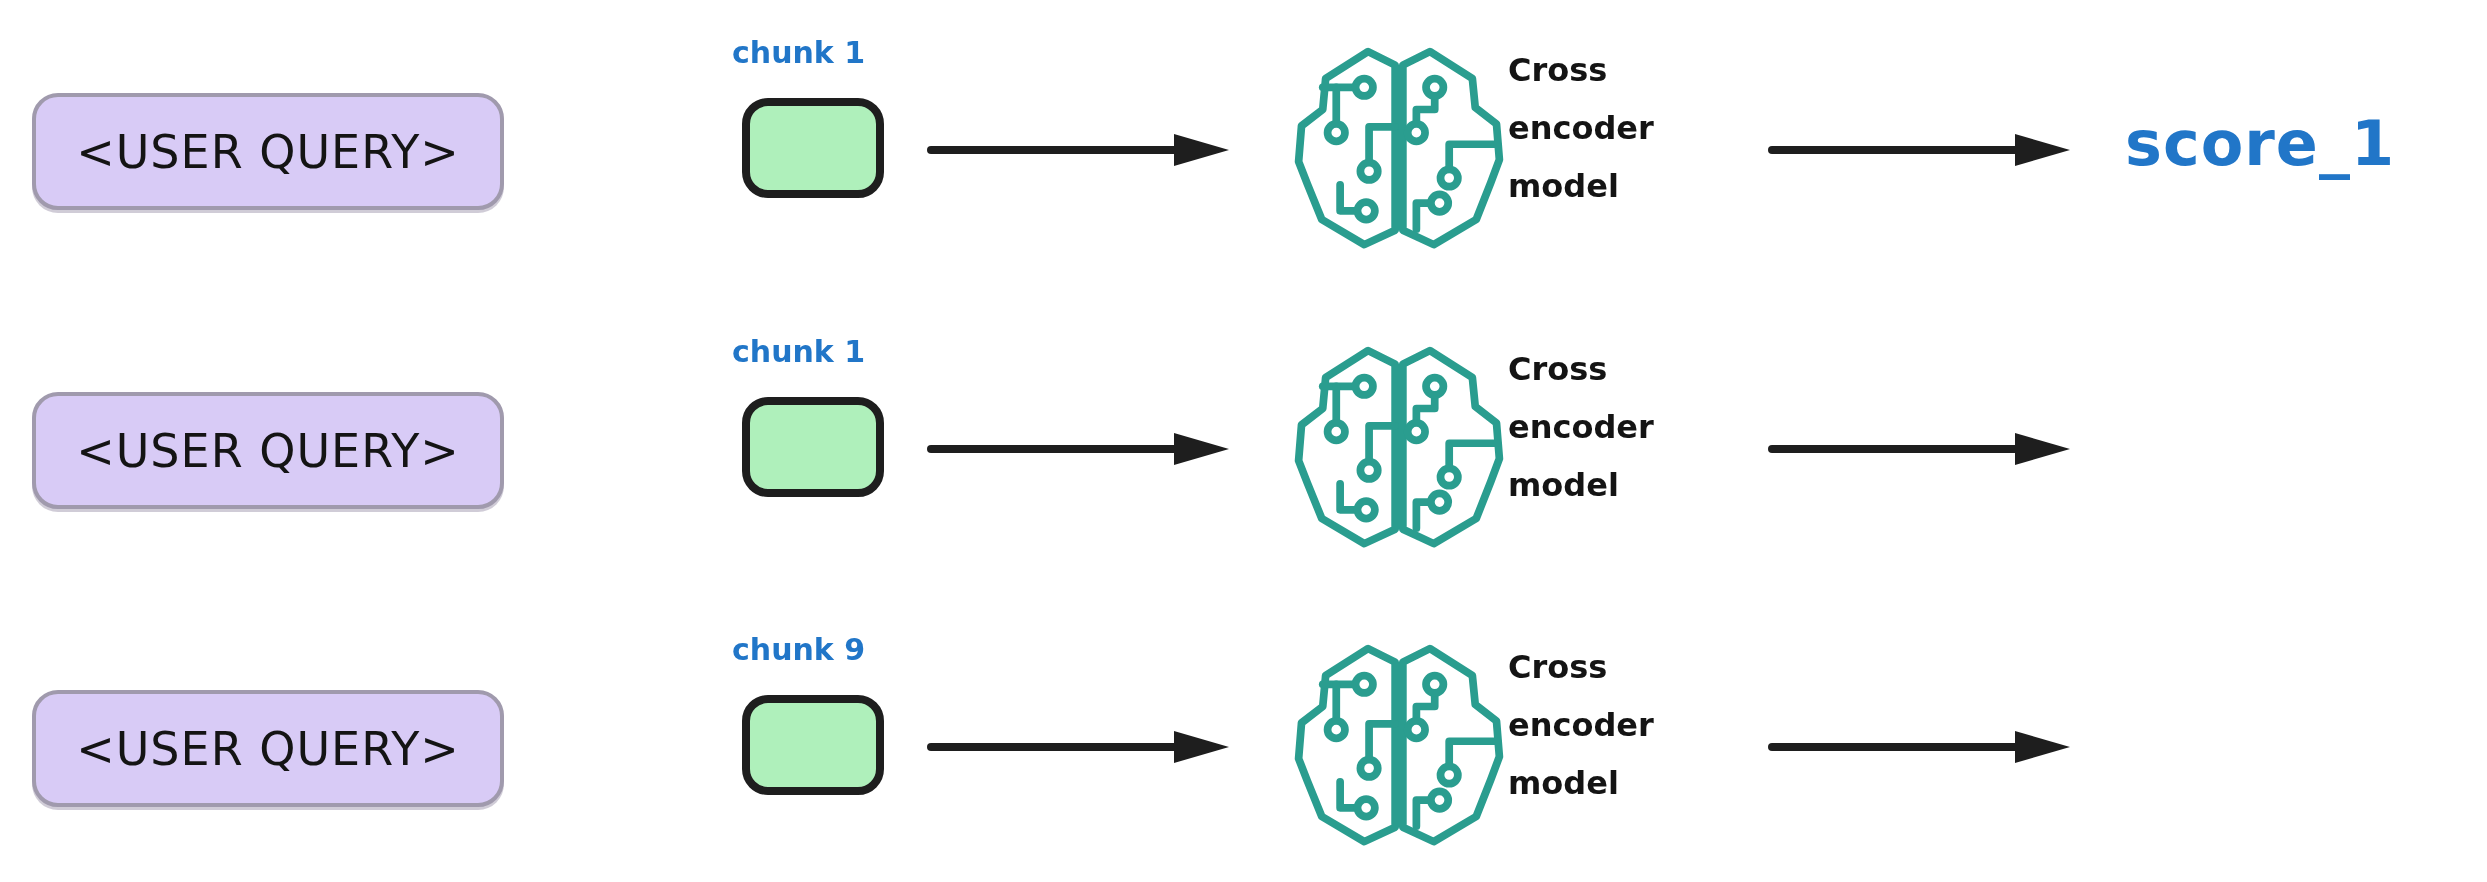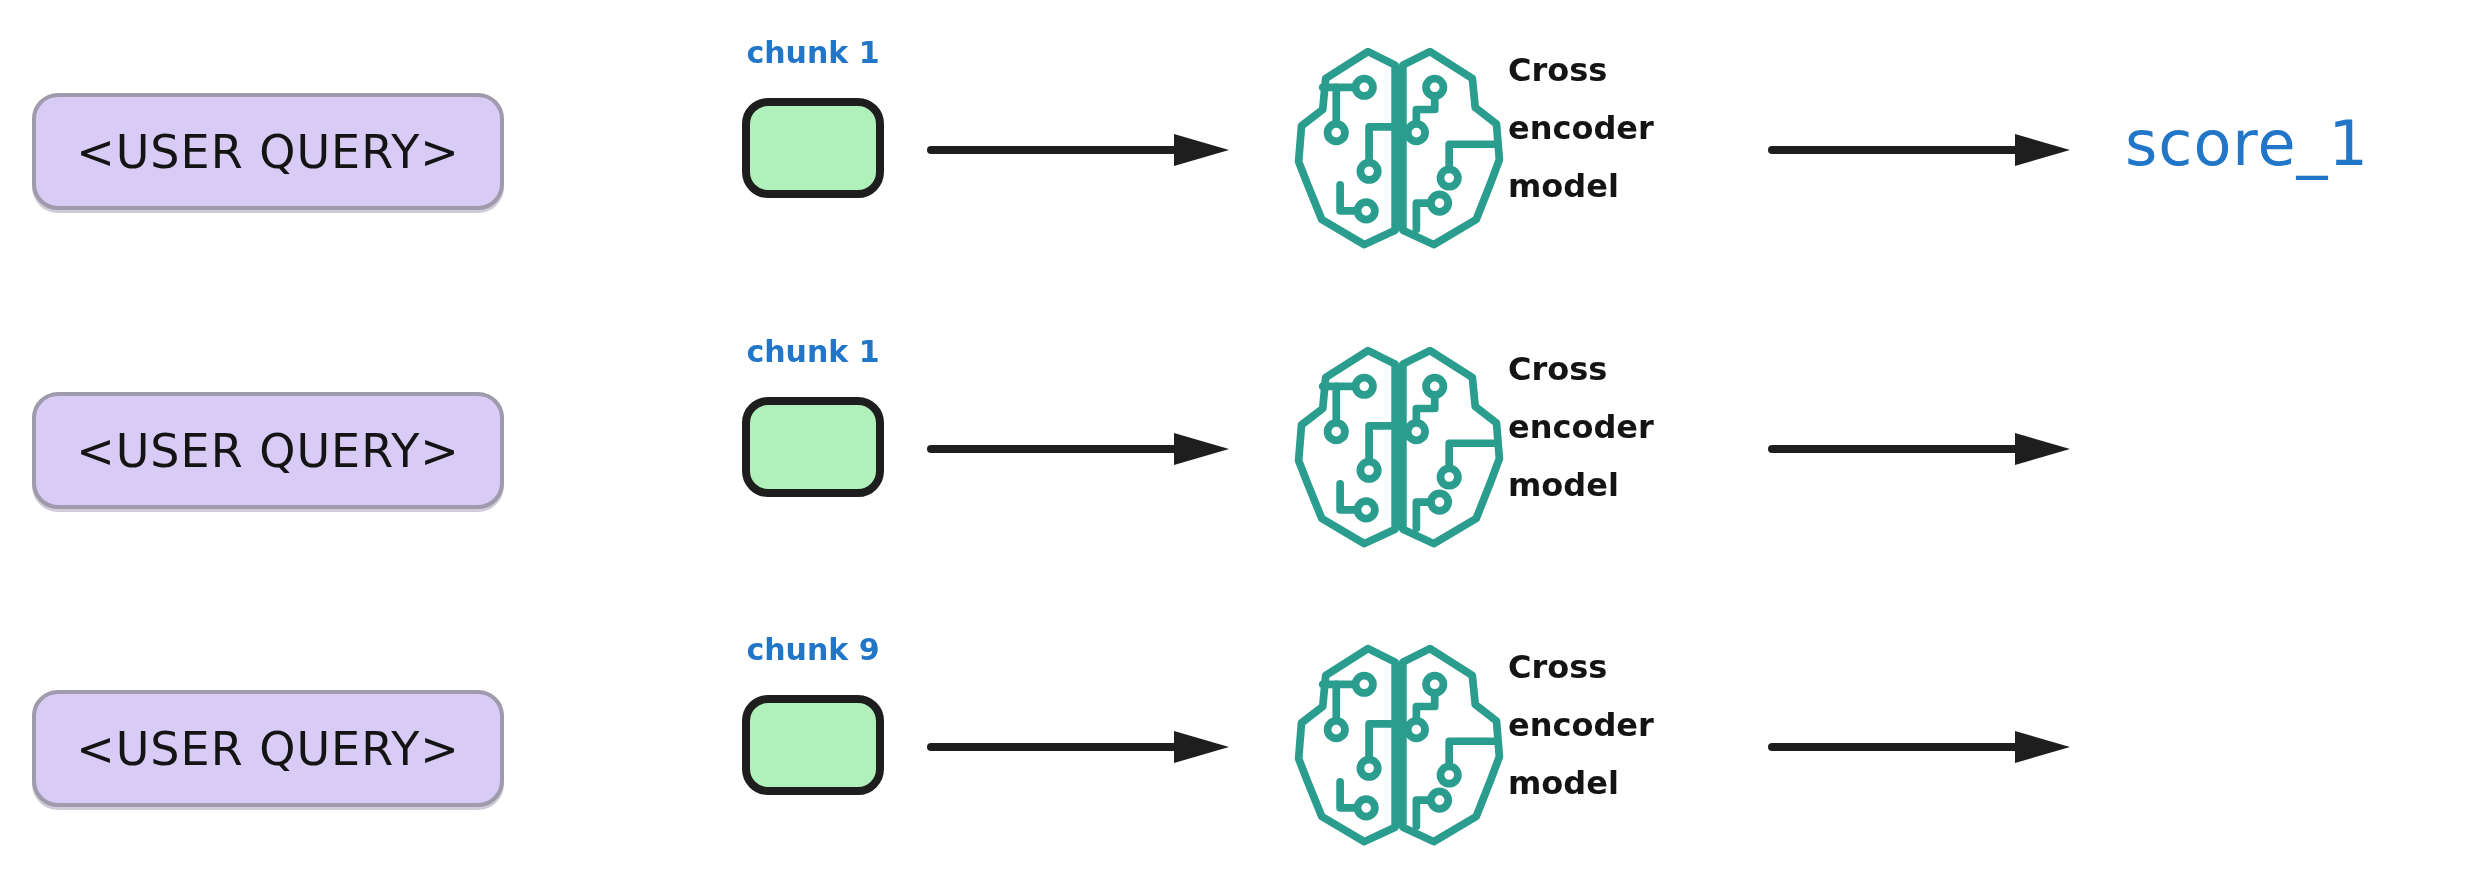--- a/index.html
+++ b/index.html
@@ -30,21 +30,21 @@
     box-shadow:0 3px 0 rgba(120,110,140,.35);
     display:flex;align-items:center;justify-content:center;
   }
   .query-text{
     font-size:46px;font-weight:normal;letter-spacing:1px;color:var(--ink);
     white-space:nowrap;
     text-align:right;
   }
   .chunk-label{
     position:absolute;left:732px;top:0px;width:162px;
-    text-align:center;font-size:30px;font-weight:bold;color:var(--blue);
+    font-size:30px;font-weight:bold;color:var(--blue);
     white-space:nowrap;
   }
   .chunk-box{
     position:absolute;left:742px;top:63px;width:142px;height:100px;
     background:var(--chunk-fill);
     border:8px solid var(--chunk-border);
     border-radius:26px;
   }
   .arrow{position:absolute;top:96px;width:306px;height:38px;}
   .arrow-1{left:926px;}
@@ -56,21 +56,21 @@
   .brain path{stroke:var(--teal);stroke-width:8;fill:none;stroke-linejoin:round;stroke-linecap:round;}
   .brain circle{stroke:var(--teal);stroke-width:8;fill:#ffffff;}
 
   .model-label{
     position:absolute;left:1508px;top:6px;width:210px;
     text-align:left;font-size:32px;font-weight:bold;color:var(--ink);
     line-height:58px;
   }
   .score-label{
     position:absolute;left:2125px;top:72px;
-    font-size:62px;font-weight:normal;color:var(--blue);
+    font-size:62px;font-weight:bold;color:var(--blue);
     letter-spacing:1px;white-space:nowrap;
   }
 </style>
 </head>
 <body>
 
 <div id="canvas">
   <div class="row">
 
     <div class="query-box">

